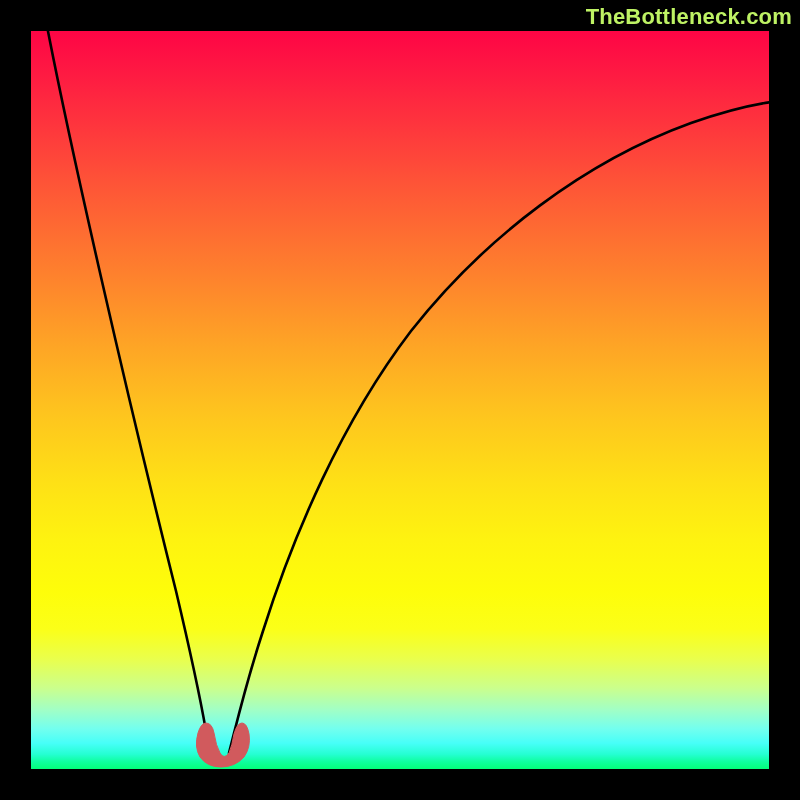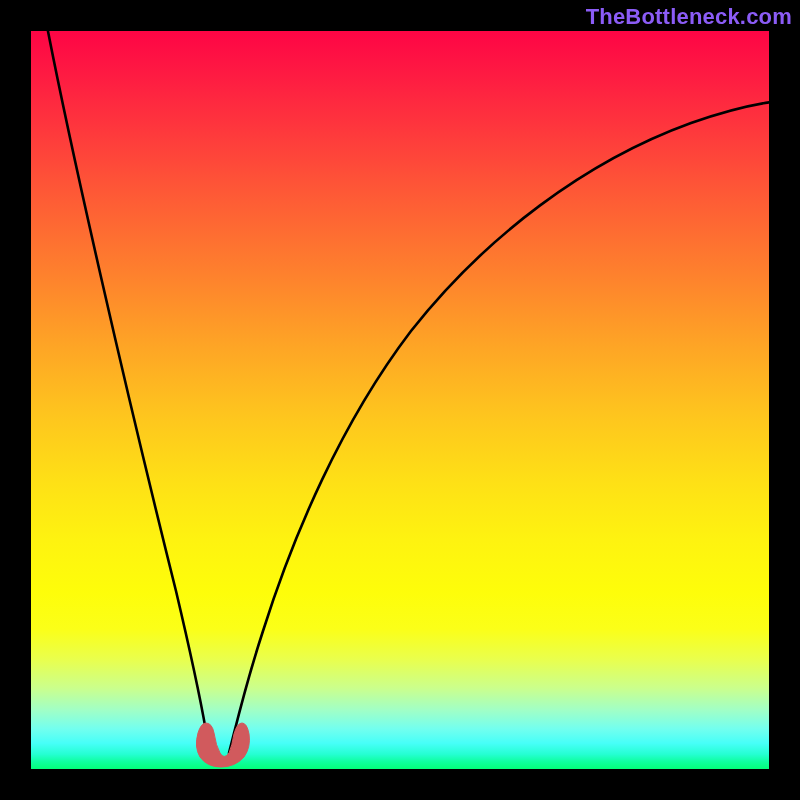--- a/index.html
+++ b/index.html
@@ -52,21 +52,21 @@
       #03ff79 100%
     );
   }
   .watermark {
     position: absolute;
     top: 4px;
     right: 8px;
     font-family: Arial, Helvetica, sans-serif;
     font-size: 22px;
     font-weight: 600;
-    color: #8b5cf6;
+    color: #bef264;
     letter-spacing: 0.2px;
   }
   svg.curve {
     position: absolute;
     inset: 0;
   }
 </style>
 </head>
 <body>
 

